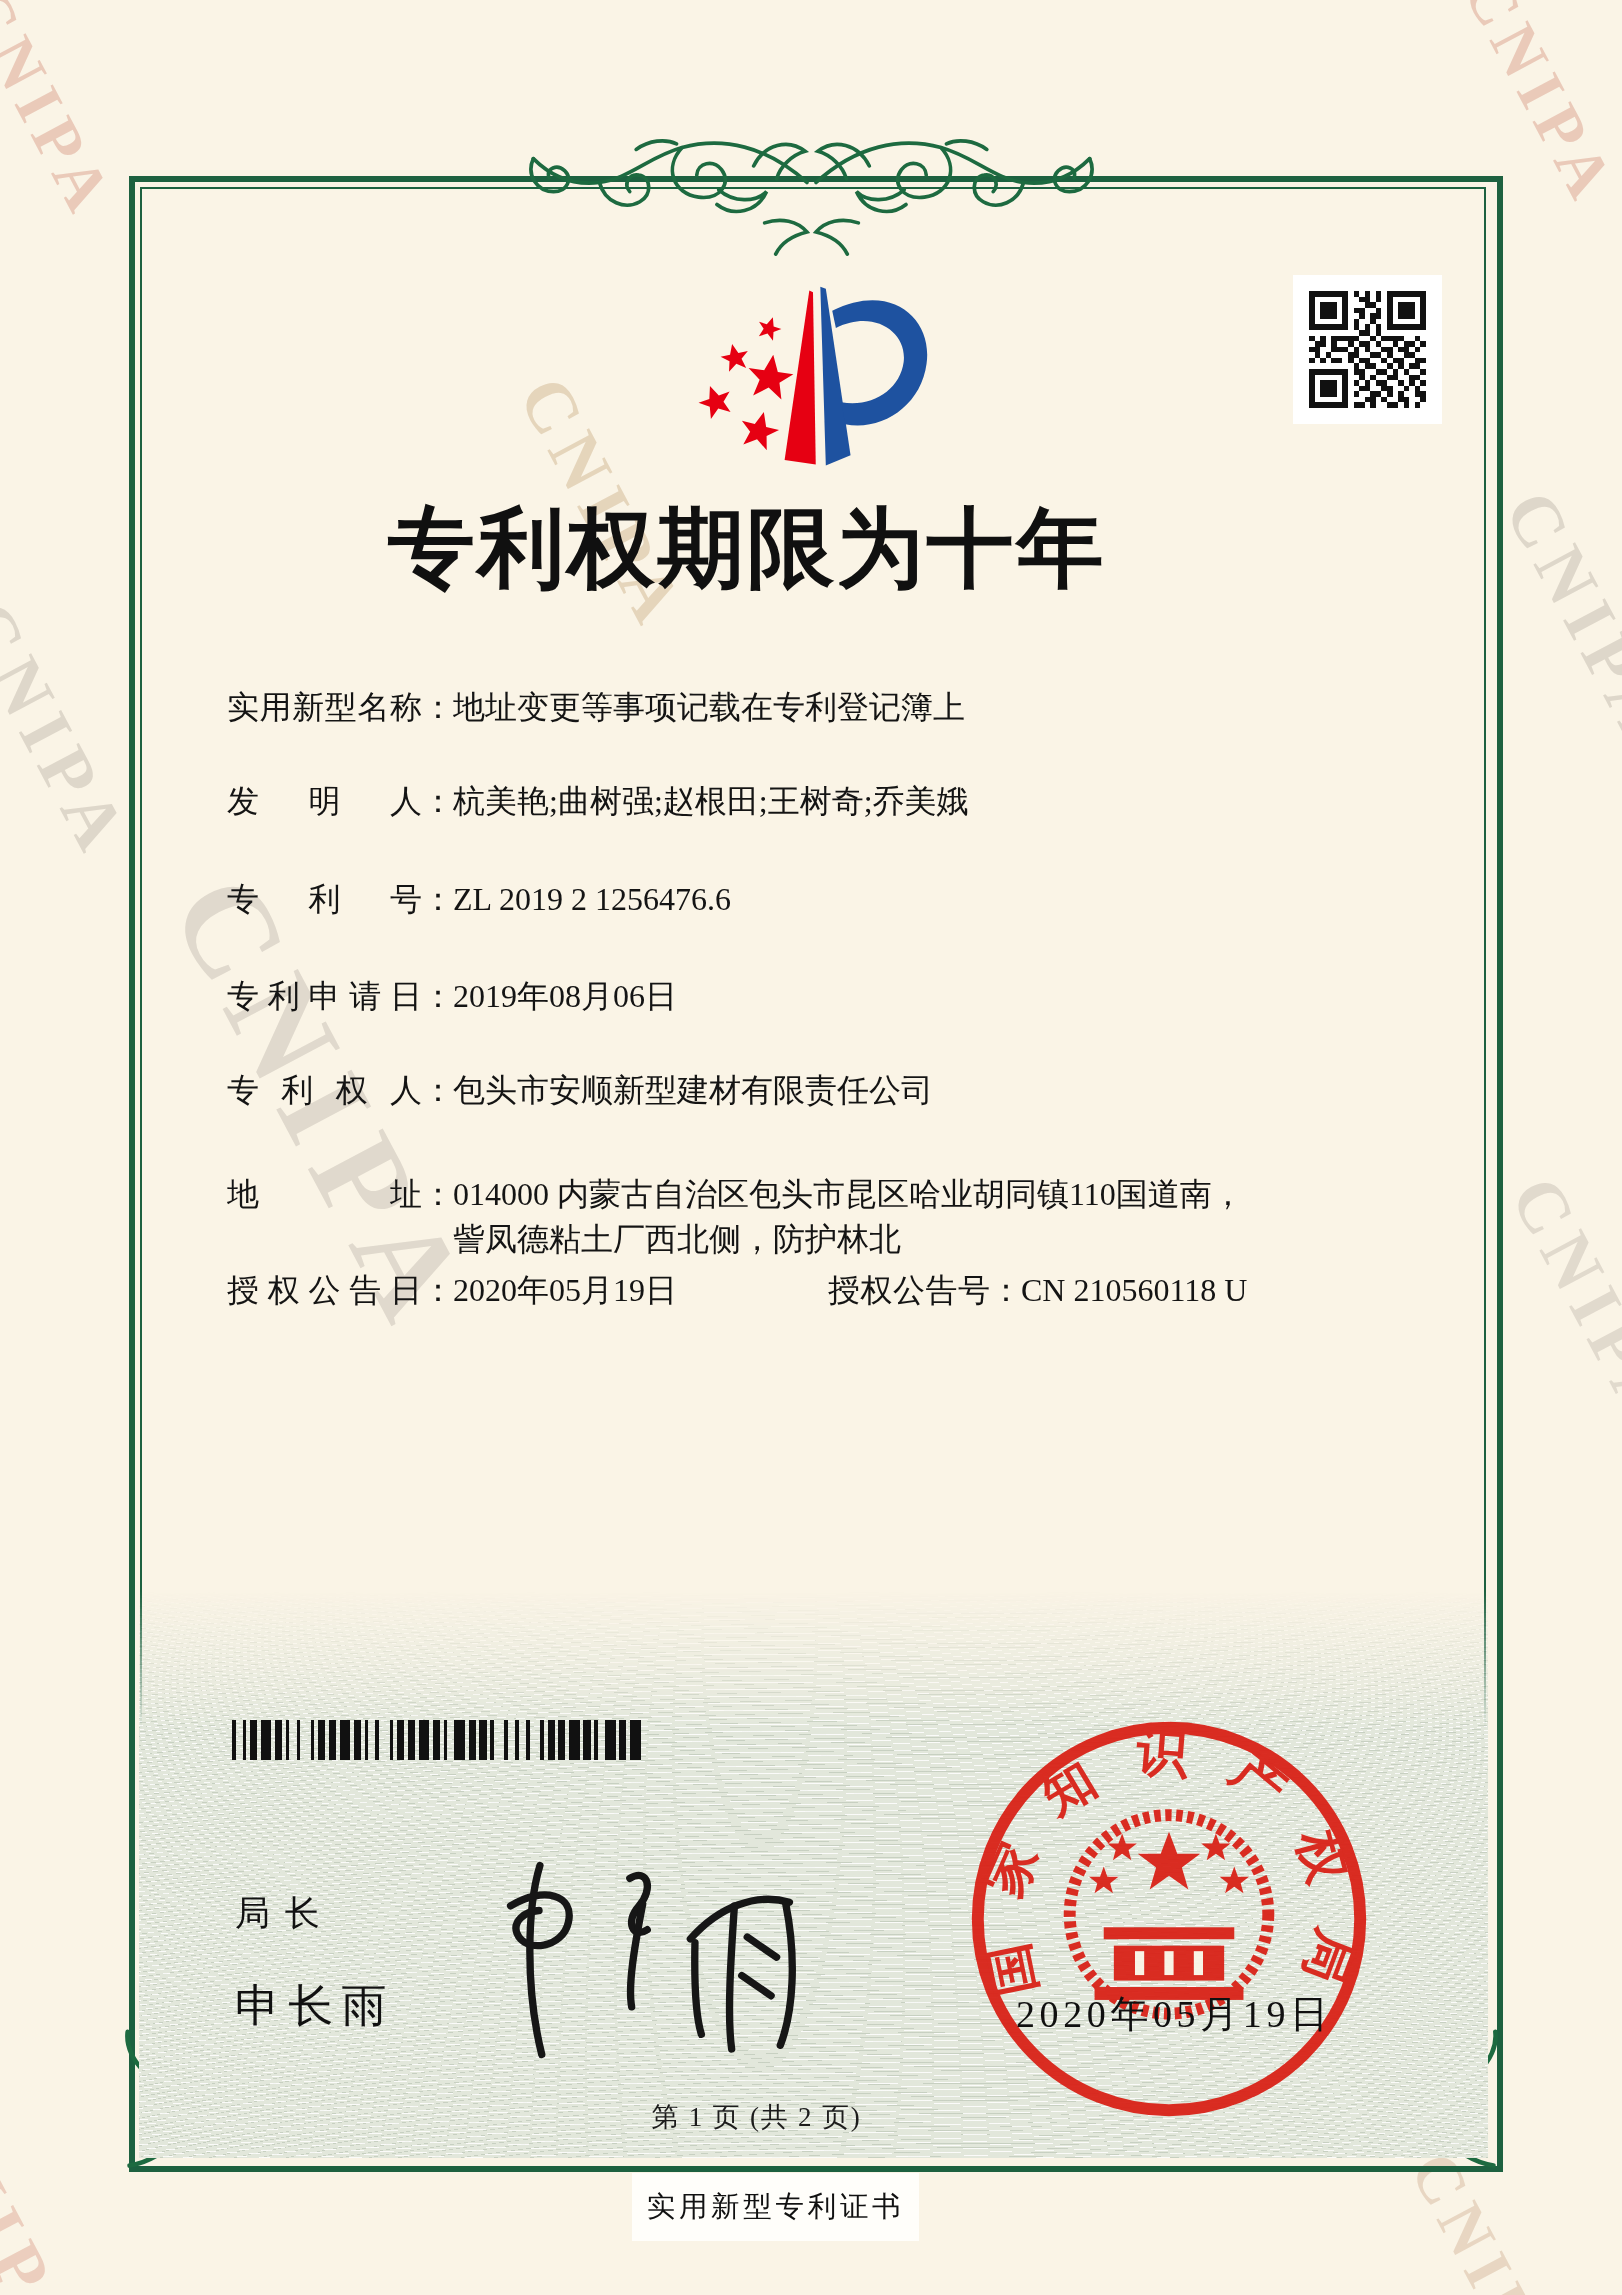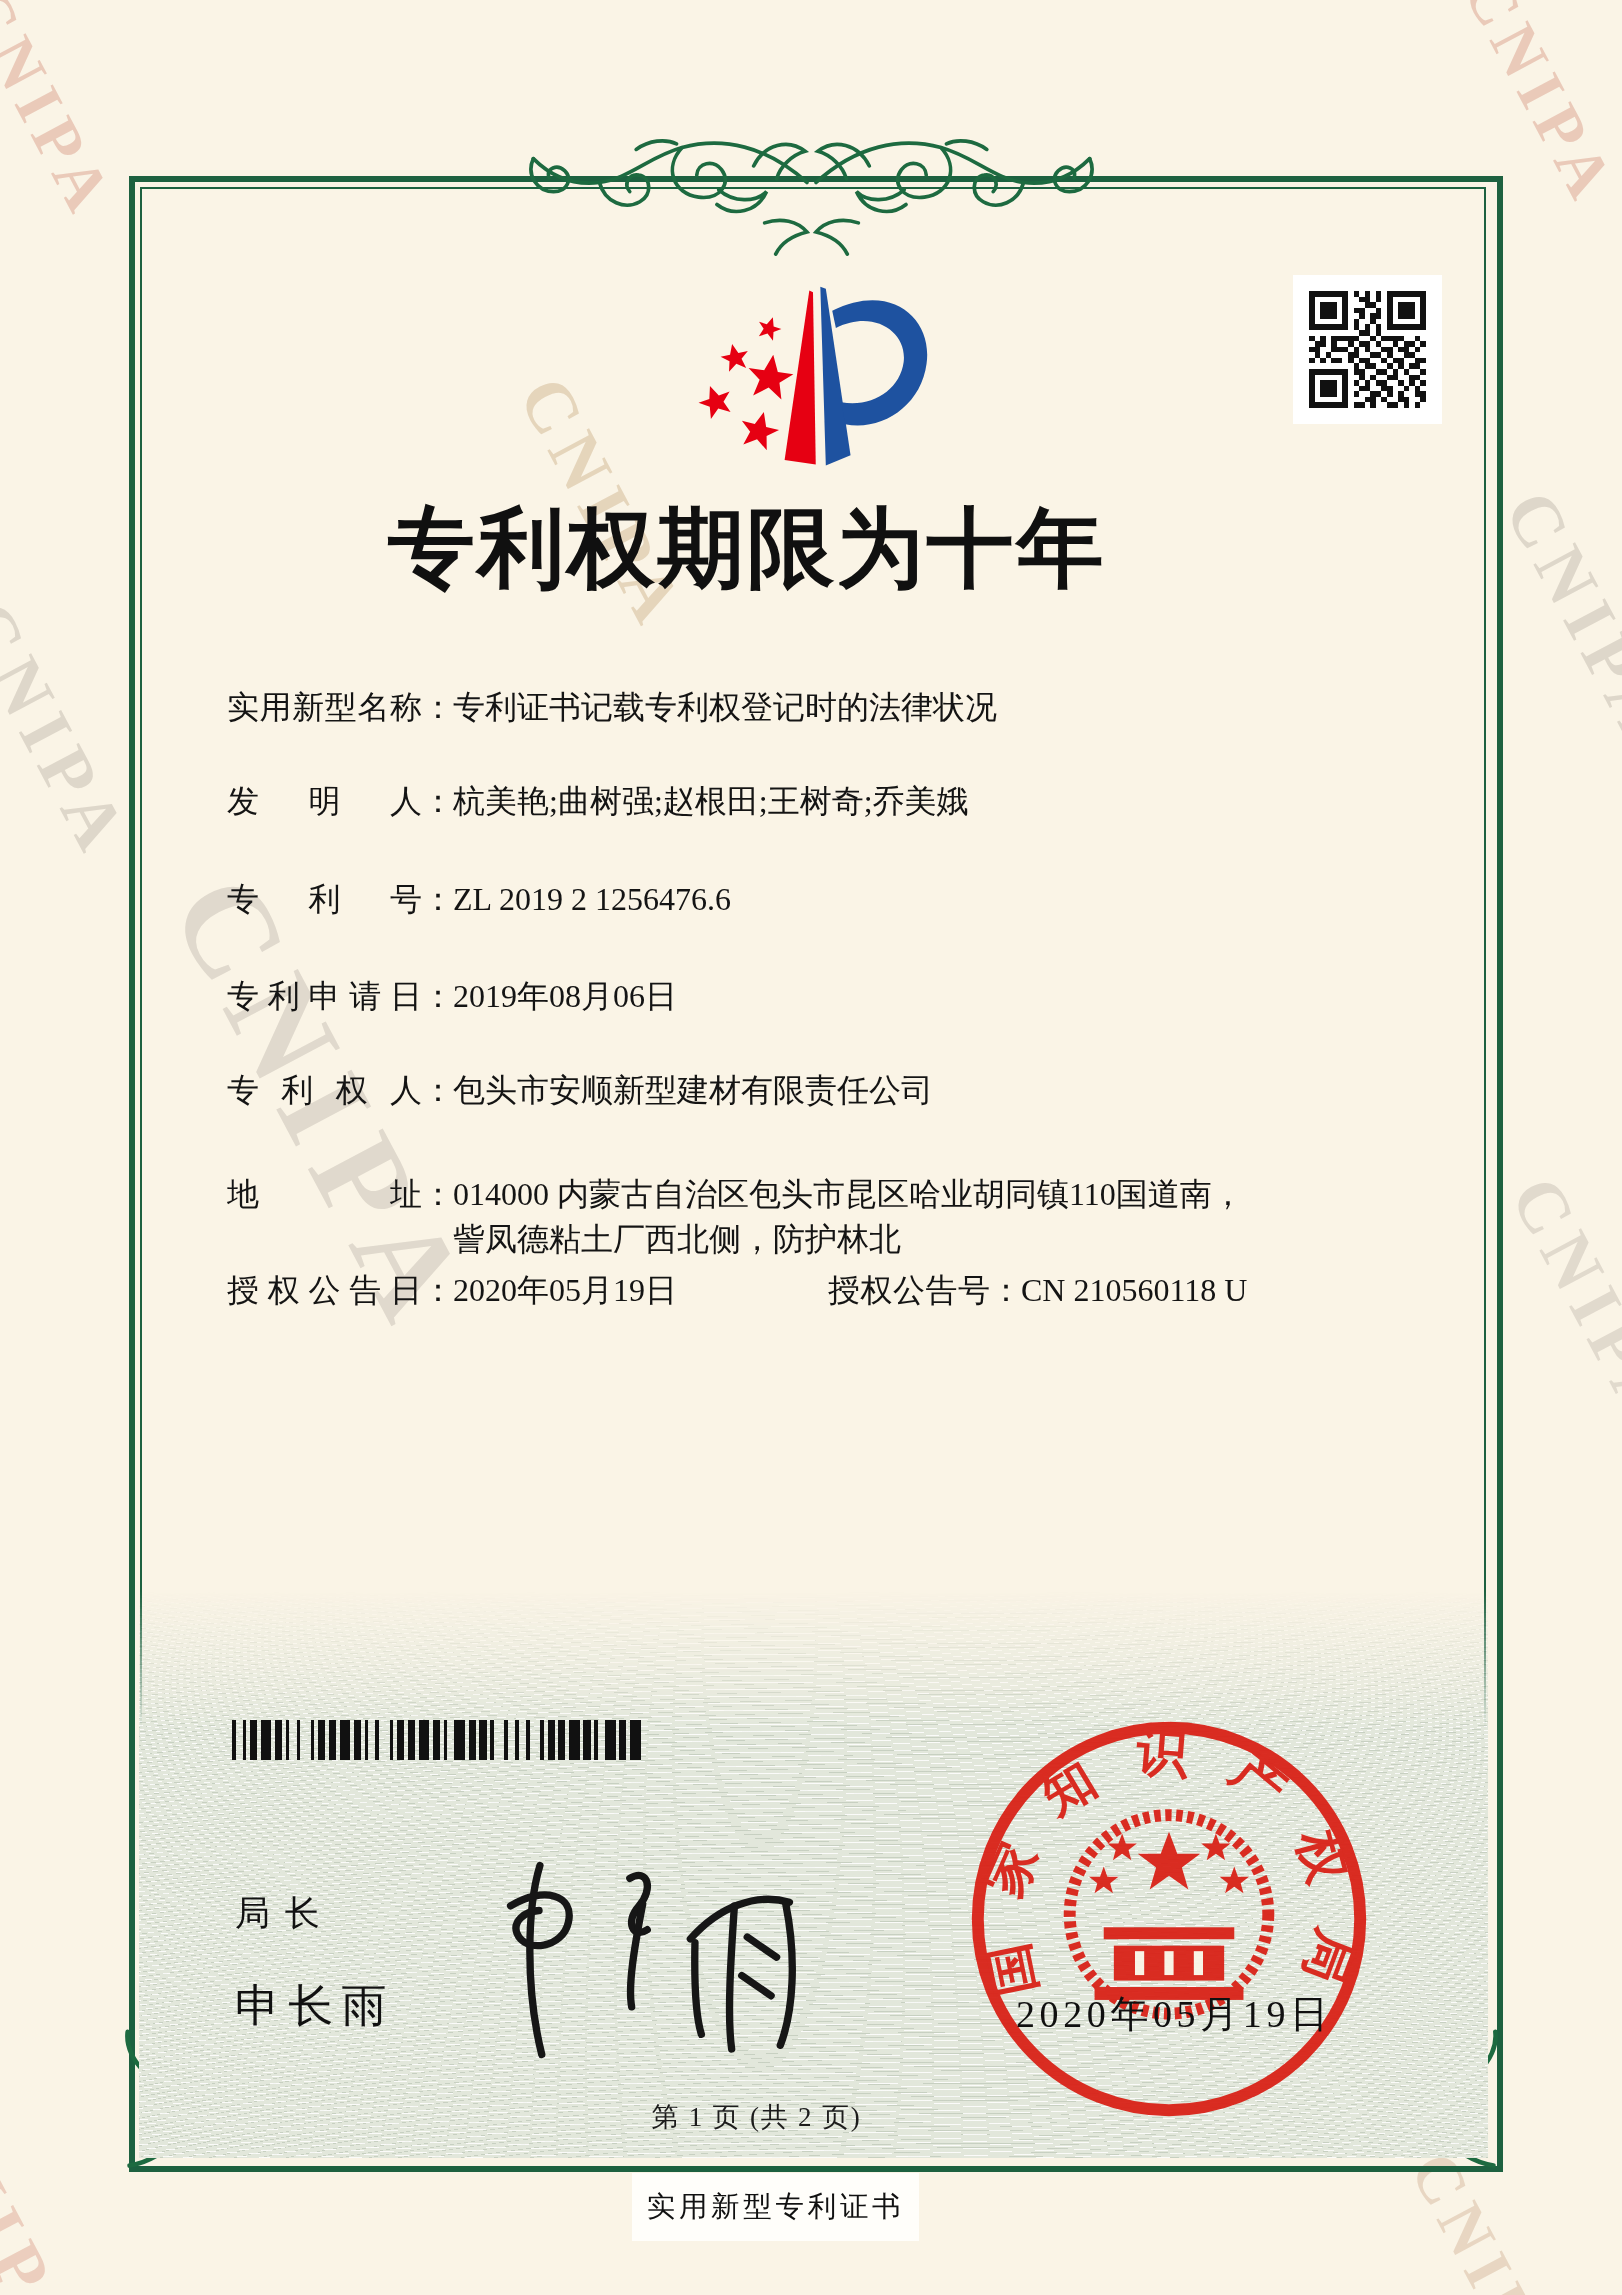--- a/index.html
+++ b/index.html
@@ -390,21 +390,21 @@
         <span class="lbl">
           <span>实</span>
           <span>用</span>
           <span>新</span>
           <span>型</span>
           <span>名</span>
           <span>称</span>
         </span>
         <span class="colon">：</span>
         <span class="val">
-          <div>专利证书记载专利权登记时的法律状况</div>
+          <div>地址变更等事项记载在专利登记簿上</div>
         </span>
       </div>
       <div class="row" style="top: 779px;">
         <span class="lbl">
           <span>发</span>
           <span>明</span>
           <span>人</span>
         </span>
         <span class="colon">：</span>
         <span class="val">

